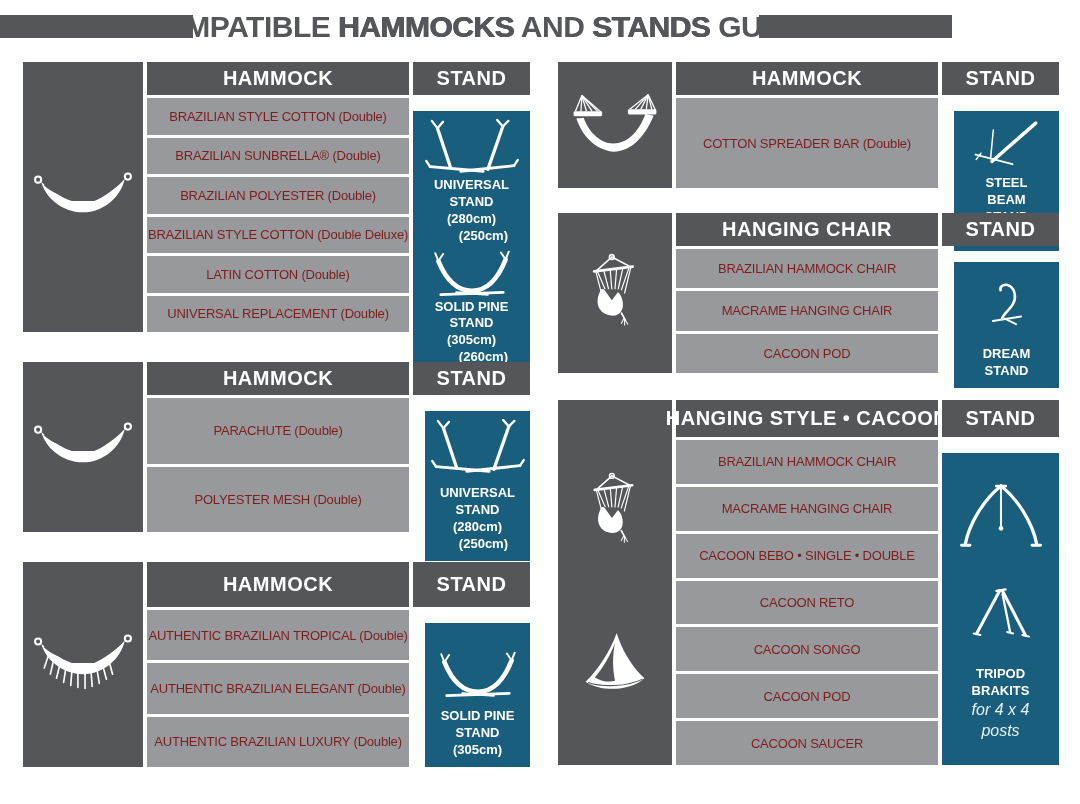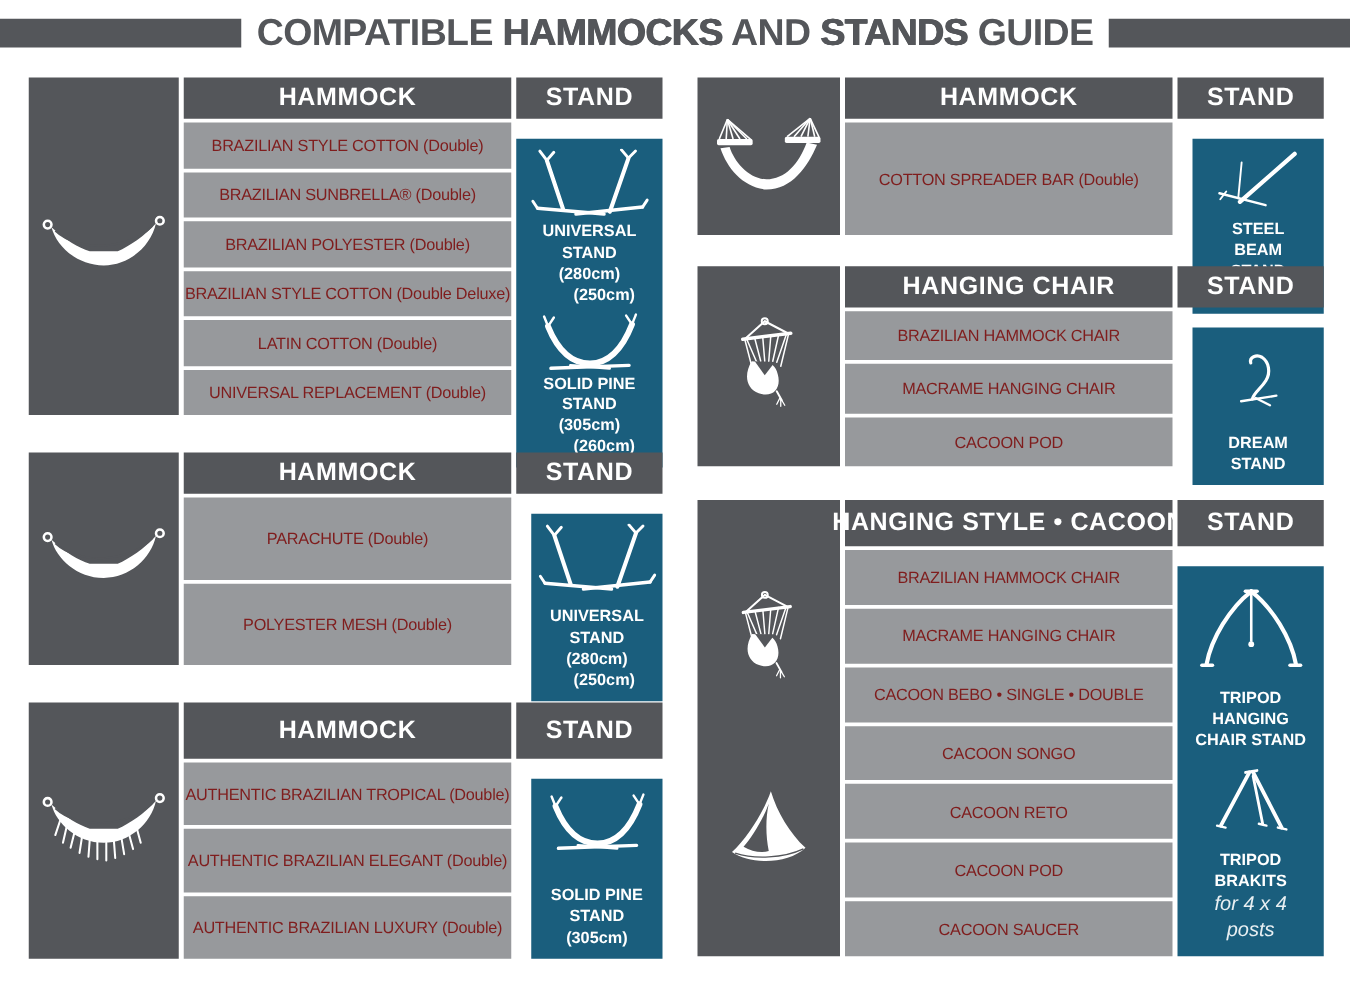--- a/index.html
+++ b/index.html
@@ -7,21 +7,21 @@
     --gray:#97999C;
     --teal:#1A5E7D;
   }
   *{margin:0;padding:0;box-sizing:border-box;}
   html,body{background:#fff;}
   body{
     width:1080px;height:804px;position:relative;overflow:hidden;
     font-family:"Liberation Sans","DejaVu Sans",sans-serif;
   }
   
-  .title-wrap{position:absolute;left:0;top:10px;width:1080px;height:36px;}
+  .title-wrap{position:absolute;left:0;top:10px;width:952px;height:36px;}
   .title-bar{position:absolute;top:5px;height:23px;background:var(--dark);}
   .title-bar.left{left:0;width:193px;}
   .title-bar.right{right:0;width:193px;}
   h1{
     position:absolute;left:0;top:0;width:100%;text-align:center;
     font-size:30px;font-weight:700;color:var(--dark);letter-spacing:-0.5px;
     white-space:nowrap;
   }
   h1 .heavy{text-shadow:0.6px 0 0 currentColor, -0.3px 0 0 currentColor;}
   
@@ -42,21 +42,21 @@
     flex:1;background:var(--gray);color:#7f1d1d;
     display:flex;align-items:center;justify-content:center;
     font-size:13px;letter-spacing:-0.2px;text-align:center;white-space:nowrap;
   }
   .stand-col{width:117px;flex-shrink:0;display:flex;flex-direction:column;gap:16px;}
   .stand-body{
     flex:1;background:var(--teal);
     display:flex;flex-direction:column;align-items:center;
     justify-content:space-evenly;padding:8px 13px;gap:2px;
   }
-  .stand-body.centered{justify-content:space-between;gap:10px;margin-left:12px;}
+  .stand-body.centered{justify-content:flex-end;gap:10px;margin-left:12px;}
   .stand-label{
     color:#fff;font-weight:700;font-size:13px;line-height:1.3;
     text-align:center;width:100%;
   }
   .stand-label .r{text-align:right;padding-right:9px;}
   .stand-label .sub{font-weight:400;font-style:italic;font-size:16px;opacity:.9;}
   svg{display:block;}
 </style>
 </head>
 <body>
@@ -346,42 +346,38 @@
       <path d="M50,16 C44,32 34,48 26,57 C34,62 44,63 50,61 C47,46 47,30 50,16 Z" fill="#54565A"></path>
       <path d="M18,63 C36,69 64,68 83,59" fill="none" stroke="#54565A" stroke-width="1.3"></path>
     </svg>
   </div>
   <div class="main-col">
     <div class="hdr">HANGING STYLE • CACOON</div>
     <div class="rows">
       <div class="row">BRAZILIAN HAMMOCK CHAIR</div>
       <div class="row">MACRAME HANGING CHAIR</div>
       <div class="row">CACOON BEBO • SINGLE • DOUBLE</div>
+      <div class="row">CACOON RETO</div>
       <div class="row">CACOON SONGO</div>
-      <div class="row">CACOON RETO</div>
       <div class="row">CACOON POD</div>
       <div class="row">CACOON SAUCER</div>
     </div>
   </div>
   <div class="stand-col">
     <div class="hdr">STAND</div>
     <div class="stand-body">
       <svg width="94" height="84" viewBox="0 0 100 80" fill="none" stroke="#fff" stroke-linecap="round">
         <path d="M50,6 C32,20 16,46 12,68" stroke-width="3.5"></path>
         <path d="M50,6 C68,20 84,46 88,68" stroke-width="3.5"></path>
         <path d="M45,6 L55,6" stroke-width="3"></path>
         <path d="M50,8 L50,48" stroke-width="2.2"></path>
         <circle cx="50" cy="51" r="2.5" fill="#fff" stroke="none"></circle>
         <path d="M8,69 L17,69" stroke-width="3"></path>
           <path d="M83,69 L92,69" stroke-width="3"></path>
       </svg>
-      <div class="stand-label">
-        <div>TRIPOD HANGING</div>
-        <div>CHAIR STAND</div>
-      </div>
       <svg width="76" height="72" viewBox="0 0 100 70" fill="none" stroke="#fff" stroke-linecap="round">
         <path d="M48,6 L18,62" stroke-width="4"></path>
         <path d="M52,6 L82,64" stroke-width="4"></path>
         <path d="M52,10 L62,60" stroke-width="3"></path>
         <path d="M44,6 L56,4" stroke-width="3"></path>
         <path d="M14,62 L23,64" stroke-width="2.5"></path>
           <path d="M78,64 L87,66" stroke-width="2.5"></path>
           <path d="M58,60 L66,62" stroke-width="2.5"></path>
       </svg>
       <div class="stand-label">

